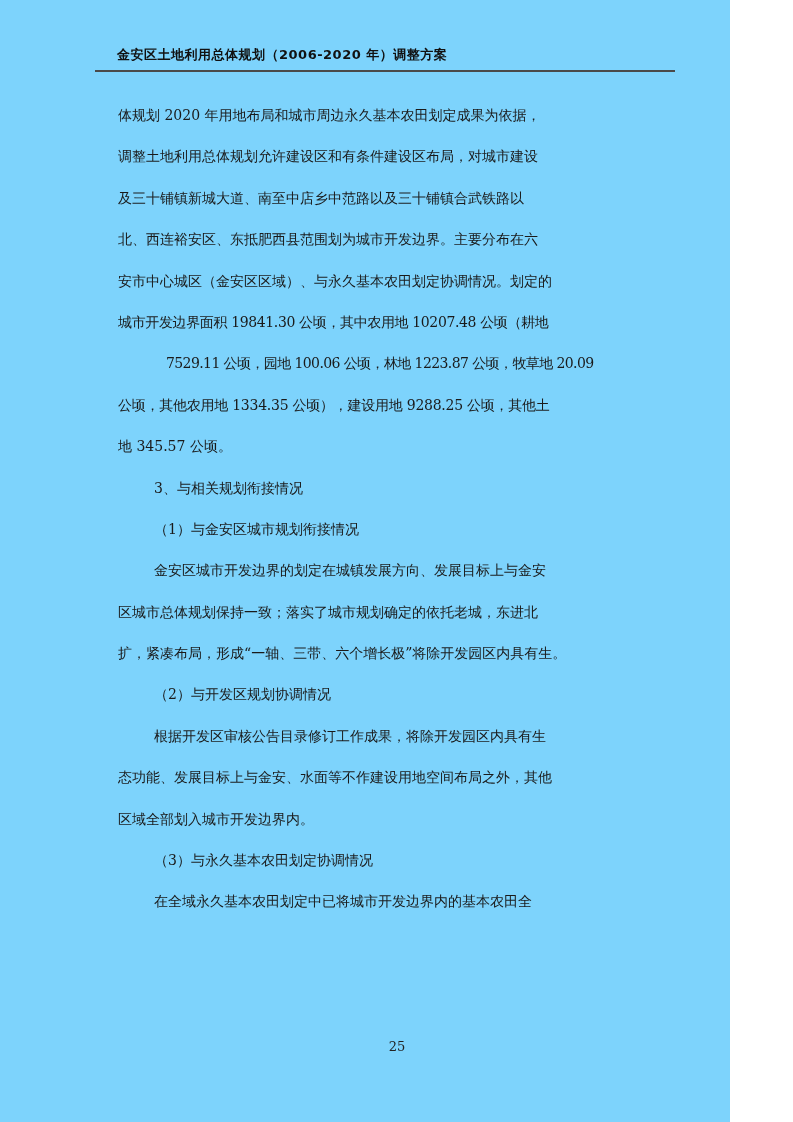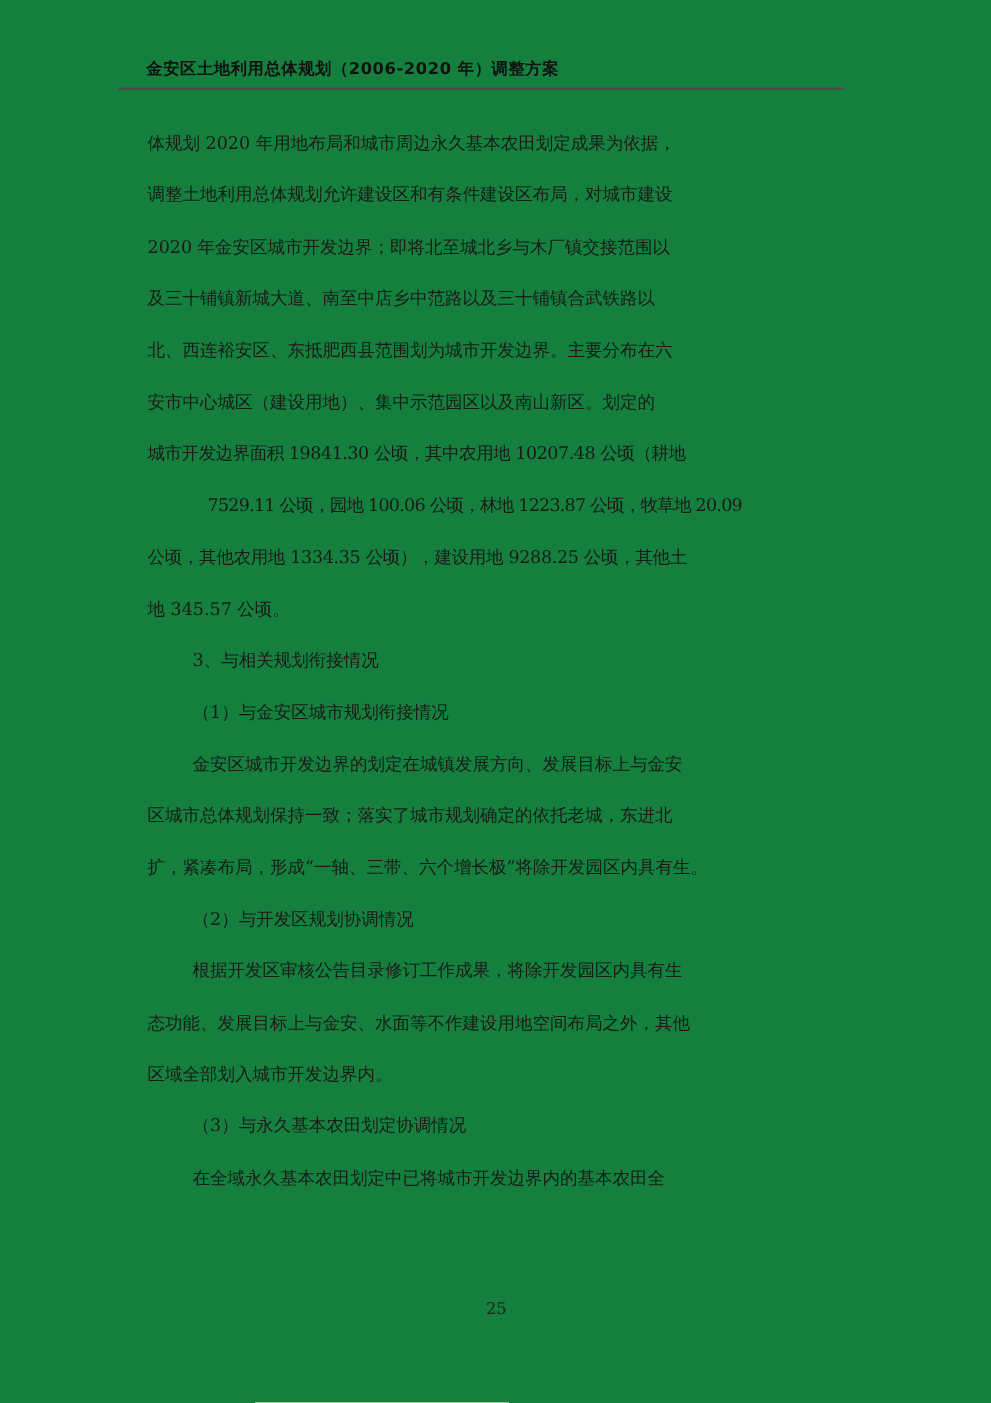--- a/index.html
+++ b/index.html
@@ -2,23 +2,23 @@
 <html lang="zh"><head>
 <meta charset="utf-8">
 <style>
   html, body {
     margin: 0;
     padding: 0;
     background: #ffffff;
   }
   .page {
     position: relative;
-    width: 793px;
+    width: 730px;
     height: 1122px;
-    background: #15803d;
+    background: #7dd3fc;
     overflow: hidden;
     font-family: "DejaVu Serif", "Liberation Serif", serif;
     color: #1a1a1a;
     text-decoration: underline;
   }
   
   .header {
     position: absolute;
     left: 95px;
     top: 46px;
@@ -74,24 +74,23 @@
 <div class="page">
 
   <header class="header">
     <div class="header-title">金安区土地利用总体规划（2006-2020 年）调整方案</div>
     <div class="header-rule"></div>
   </header>
 
   <main class="doc-body" id="body-lines">
       <div class="line fill" style="letter-spacing: 0px;">体规划 2020 年用地布局和城市周边永久基本农田划定成果为依据，</div>
       <div class="line fill" style="letter-spacing: 0px;">调整土地利用总体规划允许建设区和有条件建设区布局，对城市建设</div>
-      <div class="line fill" style="letter-spacing: 0px;">2020 年金安区城市开发边界；即将北至城北乡与木厂镇交接范围以</div>
       <div class="line fill" style="letter-spacing: 0px;">及三十铺镇新城大道、南至中店乡中范路以及三十铺镇合武铁路以</div>
       <div class="line fill" style="letter-spacing: 0px;">北、西连裕安区、东抵肥西县范围划为城市开发边界。主要分布在六</div>
-      <div class="line fill" style="letter-spacing: 0px;">安市中心城区（建设用地）、集中示范园区以及南山新区。划定的</div>
+      <div class="line fill" style="letter-spacing: 0px;">安市中心城区（金安区区域）、与永久基本农田划定协调情况。划定的</div>
       <div class="line fill" style="letter-spacing: -0.365854px;">城市开发边界面积 19841.30 公顷，其中农用地 10207.48 公顷（耕地</div>
       <div class="line fill" style="letter-spacing: -0.595745px; margin-left: 48px;">7529.11 公顷，园地 100.06 公顷，林地 1223.87 公顷，牧草地 20.09</div>
       <div class="line fill" style="letter-spacing: -0.25px;">公顷，其他农用地 1334.35 公顷），建设用地 9288.25 公顷，其他土</div>
       <div class="line">地 345.57 公顷。</div>
       <div class="line indent">3、与相关规划衔接情况</div>
       <div class="line indent">（1）与金安区城市规划衔接情况</div>
       <div class="line indent fill" style="letter-spacing: 0px;">金安区城市开发边界的划定在城镇发展方向、发展目标上与金安</div>
       <div class="line fill" style="letter-spacing: 0px;">区城市总体规划保持一致；落实了城市规划确定的依托老城，东进北</div>
       <div class="line">扩，紧凑布局，形成“一轴、三带、六个增长极”将除开发园区内具有生。</div>
       <div class="line indent">（2）与开发区规划协调情况</div>

